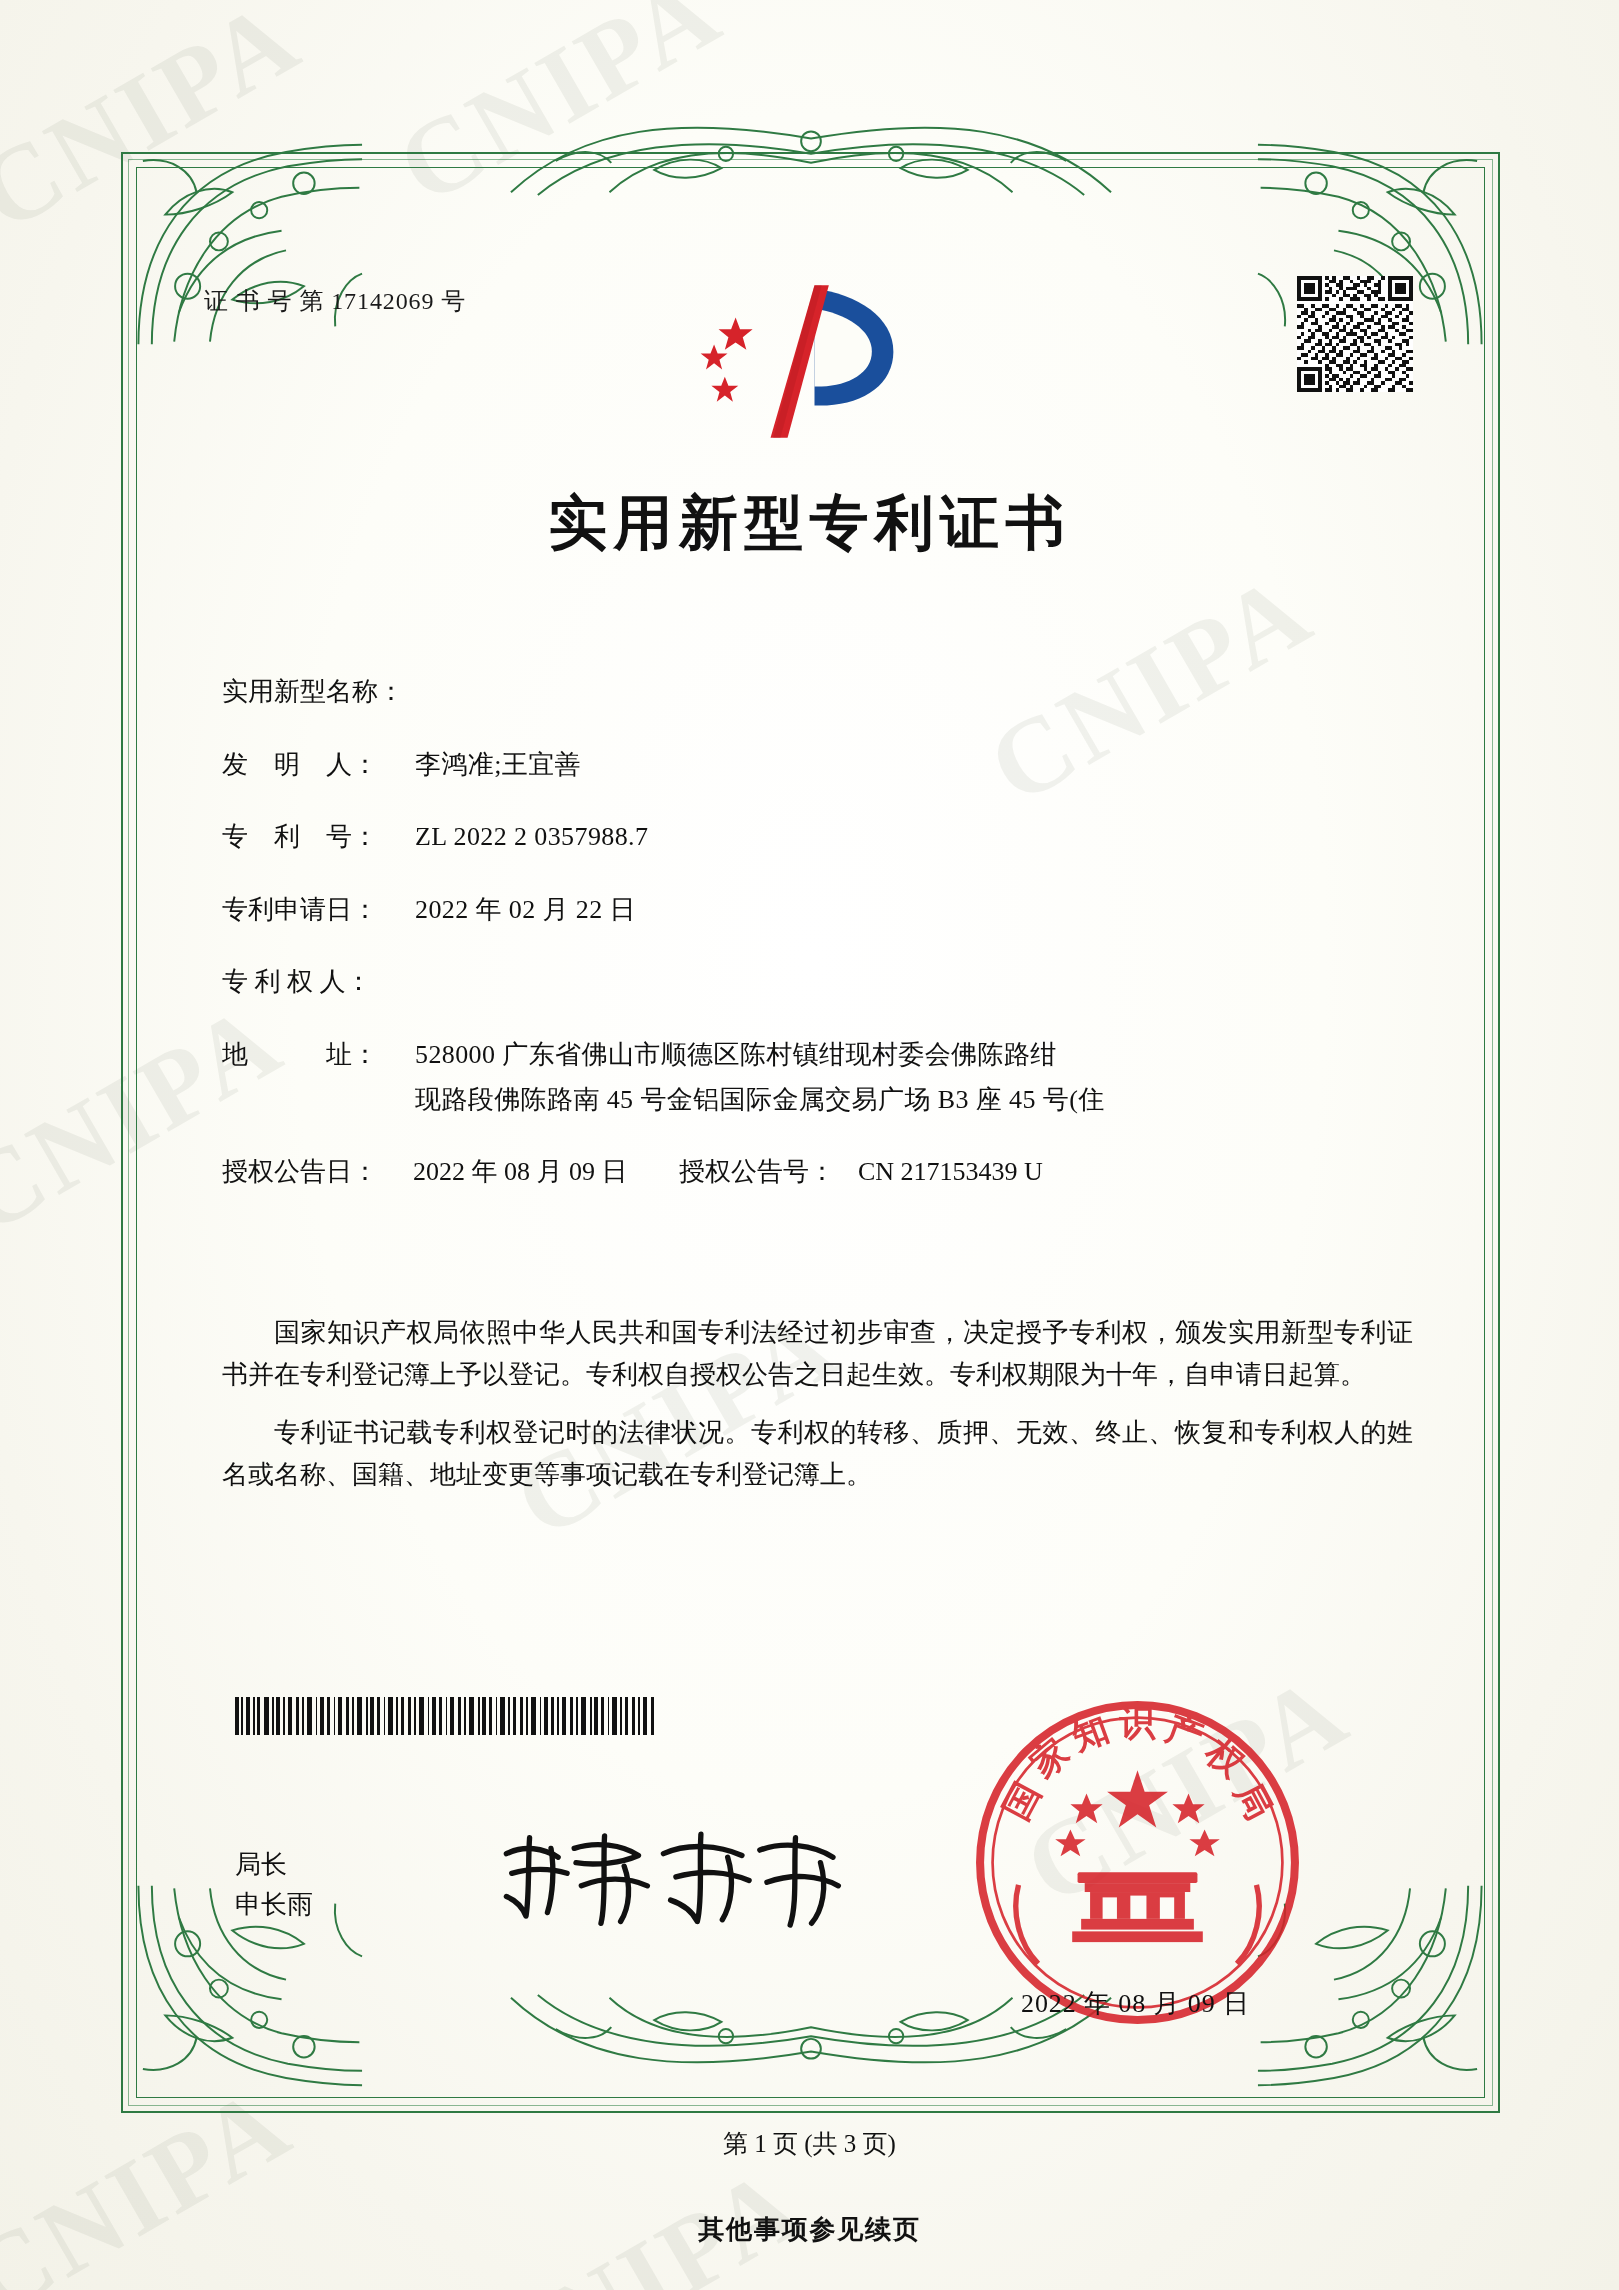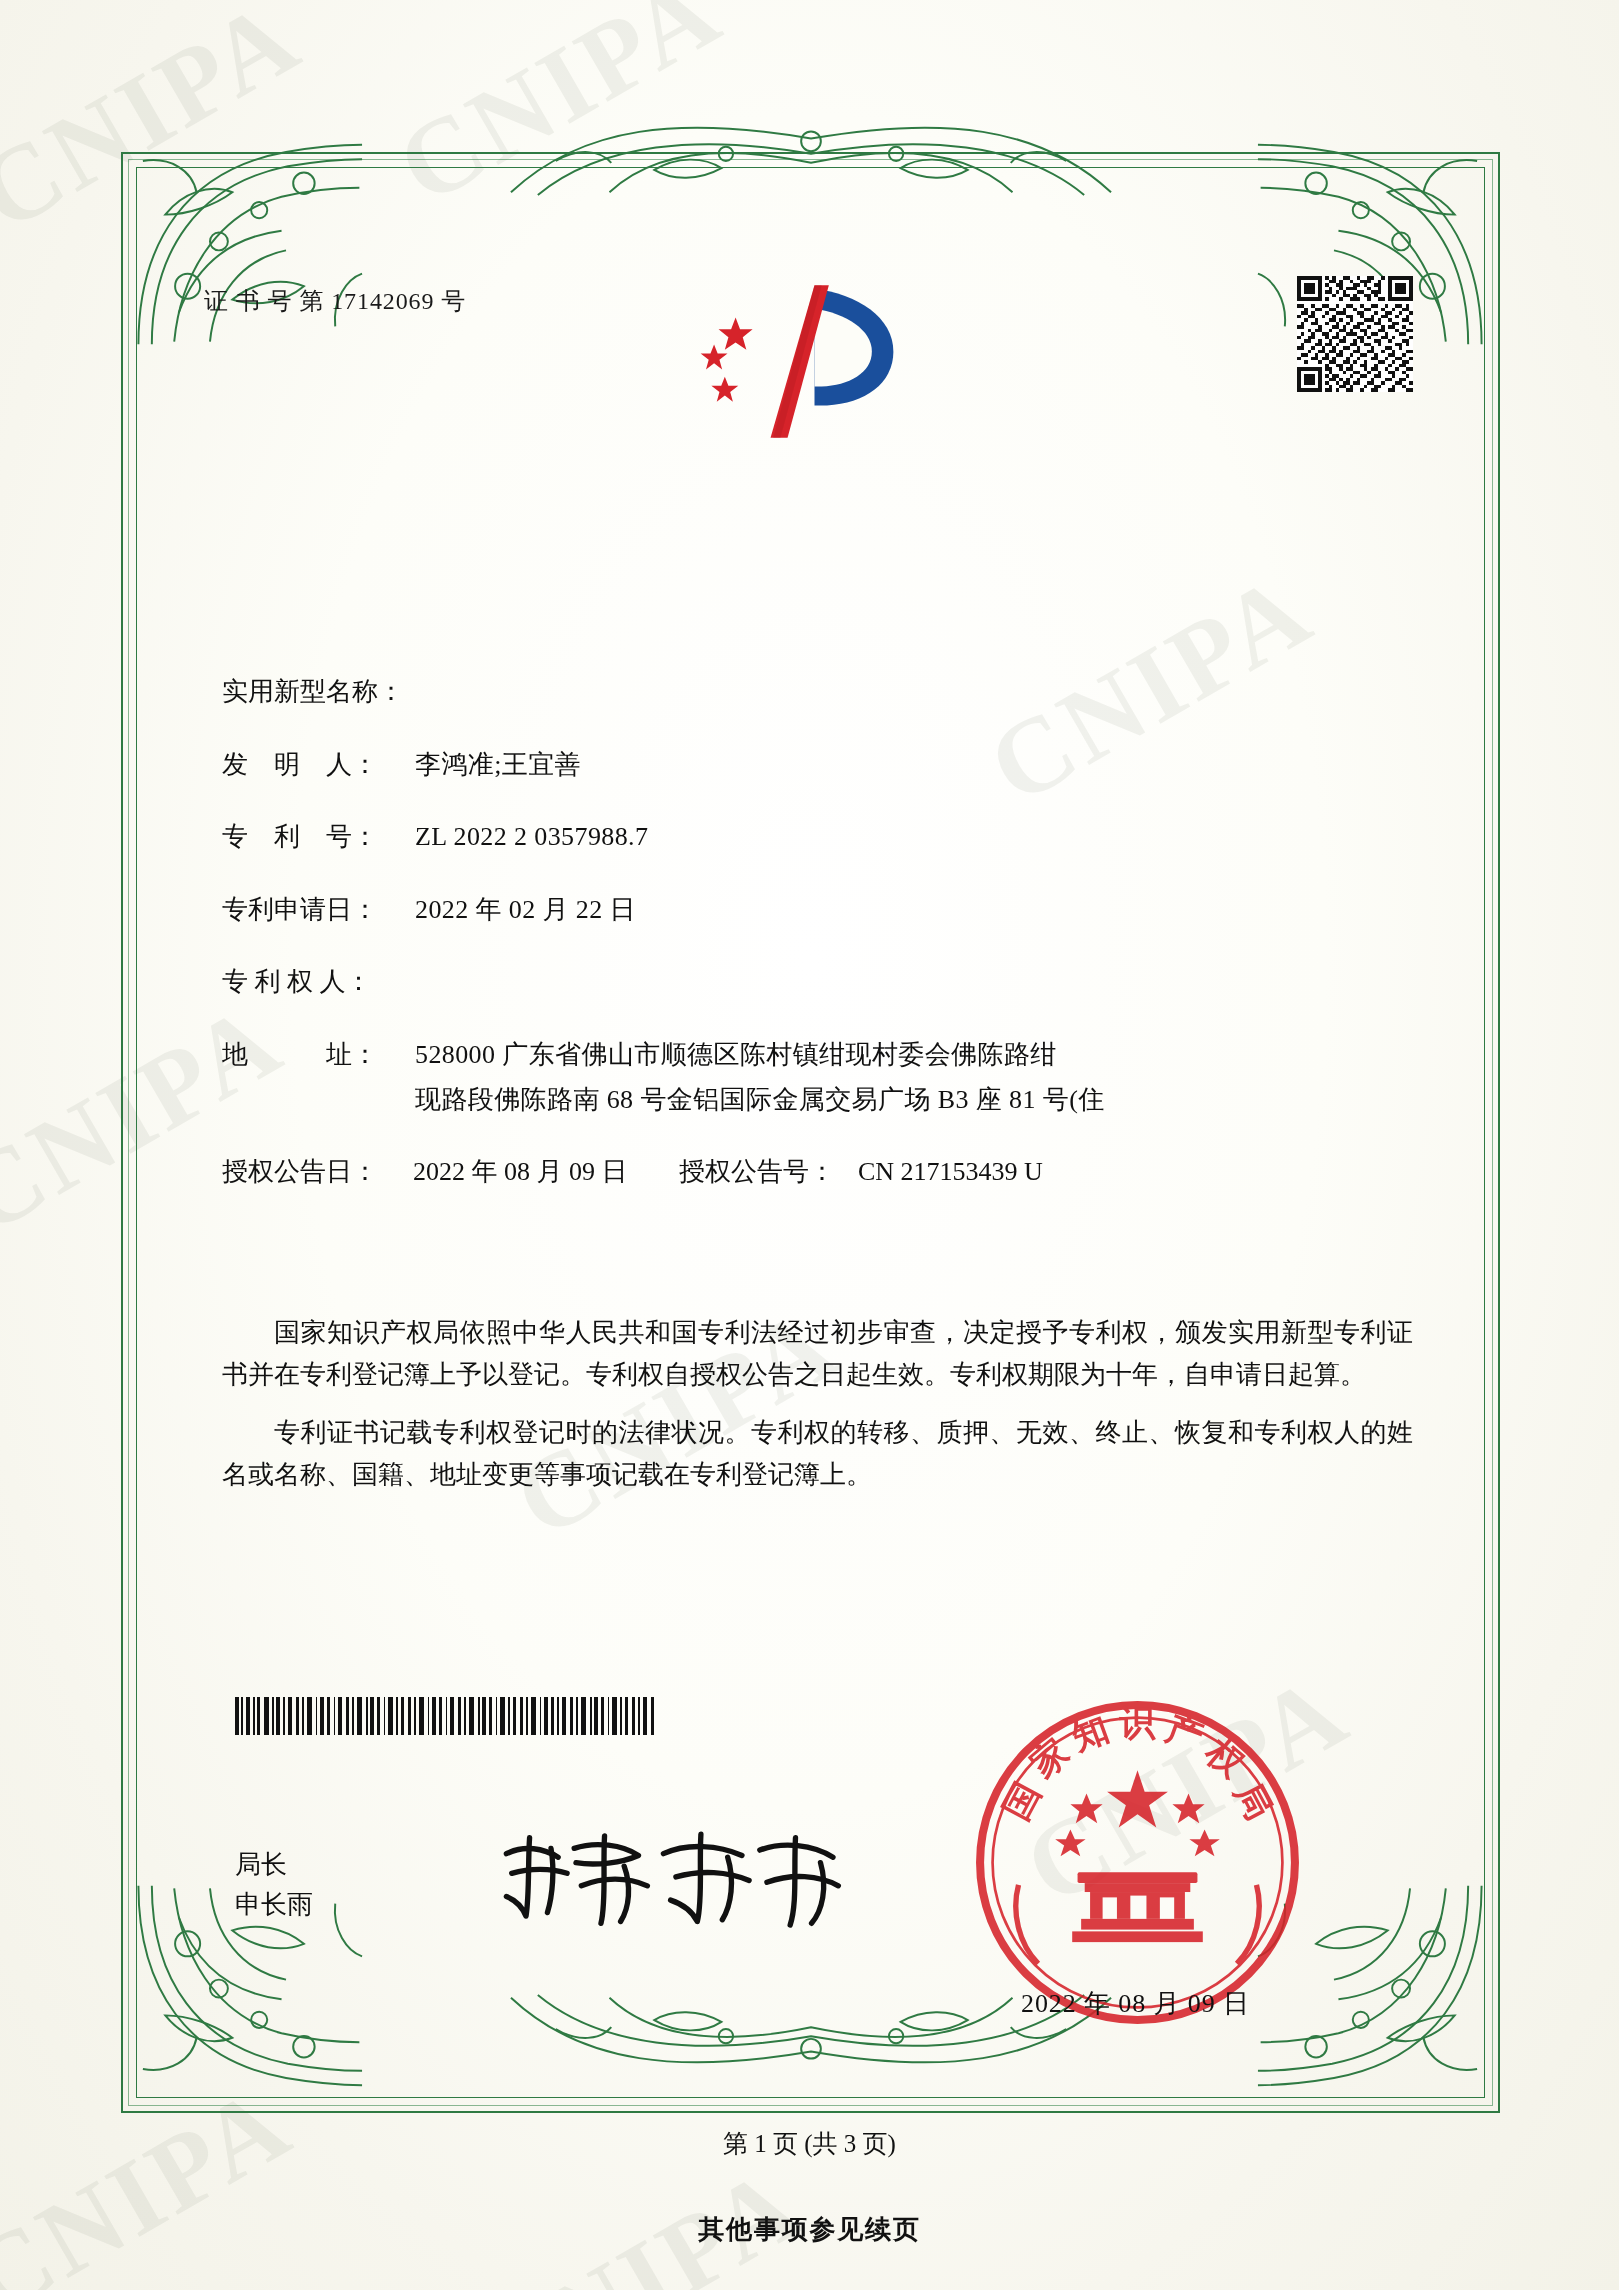--- a/index.html
+++ b/index.html
@@ -609,20 +609,21 @@
     <path d="M150 8 L166 8 L120 178 L101 178 Z" fill="#d6232a"></path>
     <path d="M150 8 L158 8 L112 178 L104 178 Z" fill="#b3191f" opacity=".35"></path>
 
     <g fill="#d6232a">
       <polygon points="62,44 67,57 81,57 70,66 74,80 62,72 50,80 54,66 43,57 57,57"></polygon>
       <polygon points="38,74 42,84 53,84 44,91 47,102 38,95 29,102 32,91 23,84 34,84"></polygon>
       <polygon points="50,110 54,120 65,120 56,127 59,138 50,131 41,138 44,127 35,120 46,120"></polygon>
     </g>
   </svg>
 
+  <div class="cert-title">实用新型专利证书</div>
 
   <div class="fields">
 
     <div class="row">
       <div class="lbl">实用新型名称：</div>
     </div>
 
     <div class="row">
       <div class="lbl">发　明　人：</div>
       <div class="val">李鸿准;王宜善</div>
@@ -639,21 +640,21 @@
     </div>
 
     <div class="row">
       <div class="lbl">专 利 权 人：</div>
     </div>
 
     <div class="row">
       <div class="lbl">地　　　址：</div>
       <div class="val">
         <span>528000 广东省佛山市顺德区陈村镇绀现村委会佛陈路绀</span>
-        <span class="line2">现路段佛陈路南 68 号金铝国际金属交易广场 B3 座 81 号(住</span>
+        <span class="line2">现路段佛陈路南 45 号金铝国际金属交易广场 B3 座 45 号(住</span>
       </div>
     </div>
 
     <div class="row-double">
       <div class="seg seg1">
         <div class="lbl2">授权公告日：</div>
         <div>2022 年 08 月 09 日</div>
       </div>
       <div class="seg">
         <div class="lbl2">授权公告号：</div>

